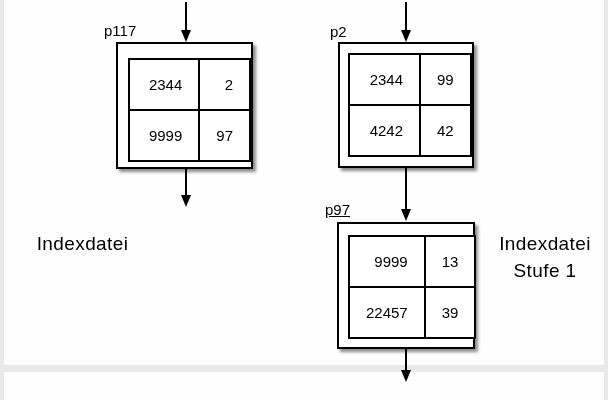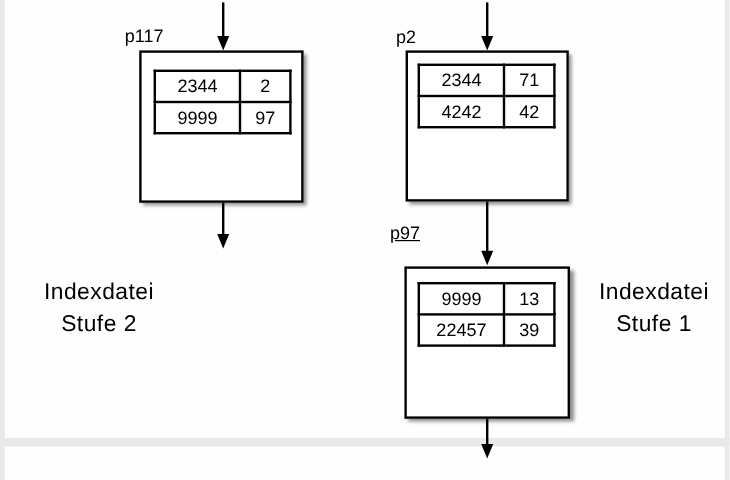--- a/index.html
+++ b/index.html
@@ -54,25 +54,25 @@
     color: var(--text);
     white-space: nowrap;
   }
   table.idx {
     position: absolute;
     border-collapse: collapse;
     background: var(--box_fill);
   }
   table.idx td {
     border: 2px solid var(--line);
-    text-align: center;
+    text-align: right;
     vertical-align: middle;
     font-size: 15px;
     height: 26px;
-    padding: 0;
+    padding: 16px;
     color: var(--text);
   }
   table.idx td.k { width: 71px; }
   table.idx td.v { width: 42px; }
 
   .side-label {
     position: absolute;
     text-align: center;
     font-size: 19px;
     line-height: 27px;
@@ -108,46 +108,45 @@
       </tr>
     </tbody>
       </table>
   </div>
 
   <div class="vline" style="left:185px; top:169px; height:27px;"></div>
   <div class="ahead" style="left:181px; top:195px;"></div>
 
   <div class="side-label" style="left:10px; top:192px; width:145px;">
     <div>Indexdatei</div>
-    <div>Stufe 2</div>
   </div>
 
   <div class="vline" style="left:405px; top:2px; height:28px;"></div>
   <div class="ahead" style="left:401px; top:30px;"></div>
 
   <div class="node-label" style="left:330px; top:24px;">p2</div>
   <div class="node-box" style="left:338px; top:42px; width:136px; height:126px;">
     <table class="idx" style="left:8px; top:9px;">
       <tbody>
           <tr>
         <td class="k">2344</td>
-        <td class="v">71</td>
+        <td class="v">99</td>
       </tr>
       <tr>
         <td class="k">4242</td>
         <td class="v">42</td>
       </tr>
     </tbody>
       </table>
   </div>
 
   <div class="vline" style="left:405px; top:168px; height:42px;"></div>
   <div class="ahead" style="left:401px; top:209px;"></div>
 
-  <div class="node-label" style="left:325px; top:187px;text-decoration:underline;">p97</div>
+  <div class="node-label" style="left:325px; top:202px;text-decoration:underline;">p97</div>
   <div class="node-box" style="left:337px; top:222px; width:138px; height:127px;">
     <table class="idx" style="left:9px; top:11px;">
       <tbody>
           <tr>
         <td class="k">9999</td>
         <td class="v">13</td>
       </tr>
       <tr>
         <td class="k">22457</td>
         <td class="v">39</td>

